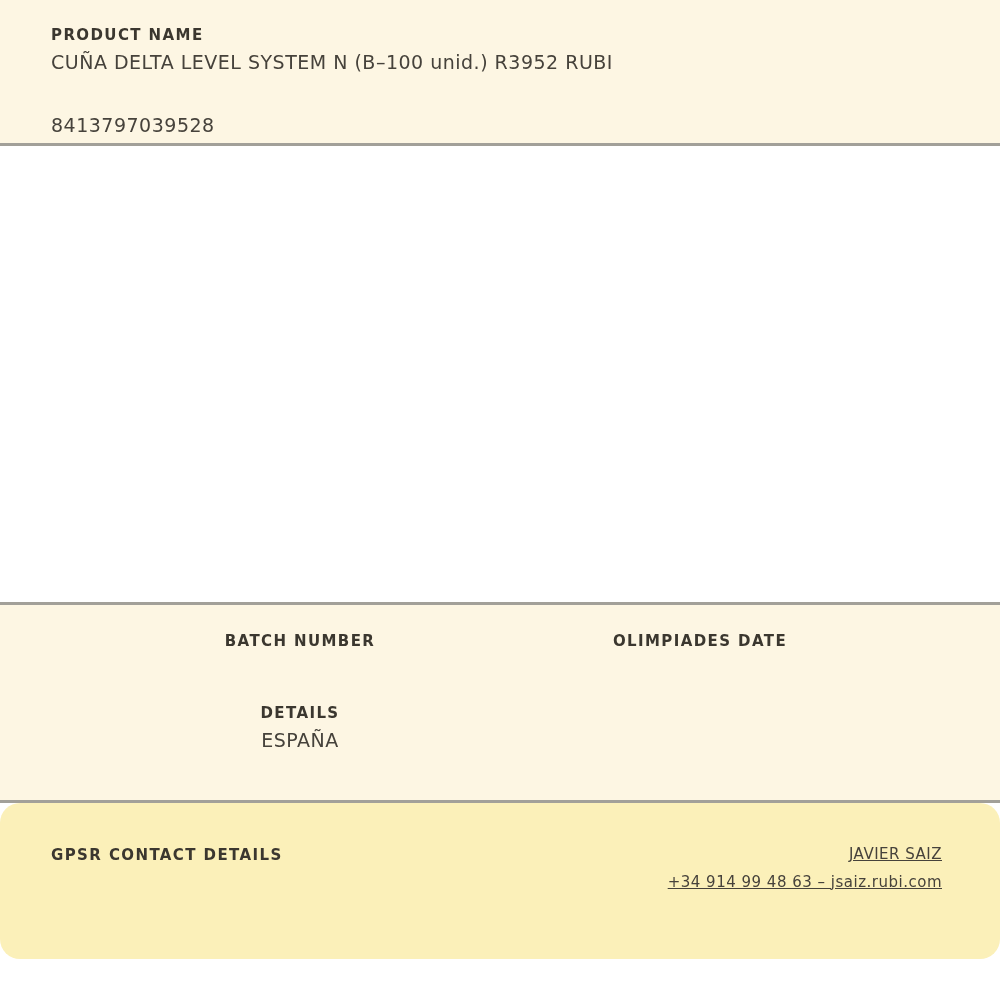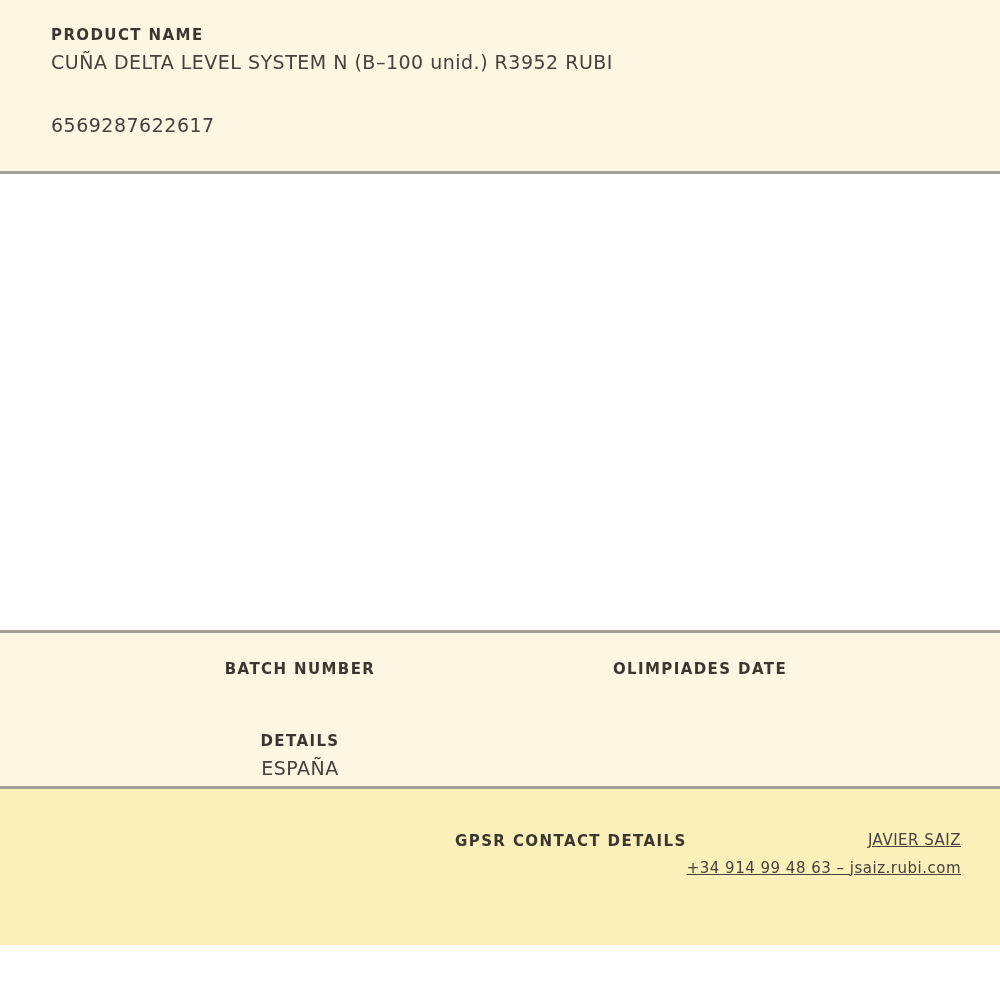--- a/index.html
+++ b/index.html
@@ -7,44 +7,45 @@
   body {
     font-family: "DejaVu Sans", "Liberation Sans", sans-serif;
     background: #ffffff;
     color: var(--text, #46423b);
     overflow: hidden;
   }
   .page { width: 1000px; height: 1000px; display: flex; flex-direction: column; }
 
   .section-top {
     background: var(--cream, #fdf6e3);
-    height: 171px;
+    height: 143px;
     padding: 26px 37px 0 51px;
   }
   .divider {
     height: 3px;
     background: var(--divider, #a2a099);
     flex: none;
   }
   .section-image {
     background: #ffffff;
     height: 456px;
   }
   .section-details {
     background: var(--cream, #fdf6e3);
-    height: 153px;
+    height: 195px;
     padding: 27px 100px 0 100px;
   }
   .section-gpsr {
     background: var(--yellow, #fbf0b9);
     height: 156px;
-    padding: 38px 39px 0 51px;
+    padding: 38px 58px 0 51px;
     display: flex;
-    justify-content: flex-end;
+    justify-content: space-between;
     align-items: flex-start;
+    border-radius: 20px;
   }
 
   .field-label {
     font-weight: bold;
     font-size: 15px;
     letter-spacing: 1.4px;
     color: var(--heading, #3b372f);
     line-height: 18px;
   }
   .field-value {
@@ -84,21 +85,21 @@
 <body style="--cream: #fdf6e3; --yellow: #fbf0b9; --divider: #a2a099; --heading: #3b372f; --text: #46423b;">
 
 <div class="page">
 
   <div class="section-top">
     <div class="field-group">
       <div class="field-label">PRODUCT NAME</div>
       <div class="field-value">CUÑA DELTA LEVEL SYSTEM N (B–100 unid.) R3952 RUBI</div>
     </div>
     <div class="field-group">
-      <div class="field-value">6569287622617</div>
+      <div class="field-value">8413797039528</div>
     </div>
   </div>
 
   <div class="divider"></div>
 
   <div class="section-image"></div>
 
   <div class="divider"></div>
 
   <div class="section-details">

